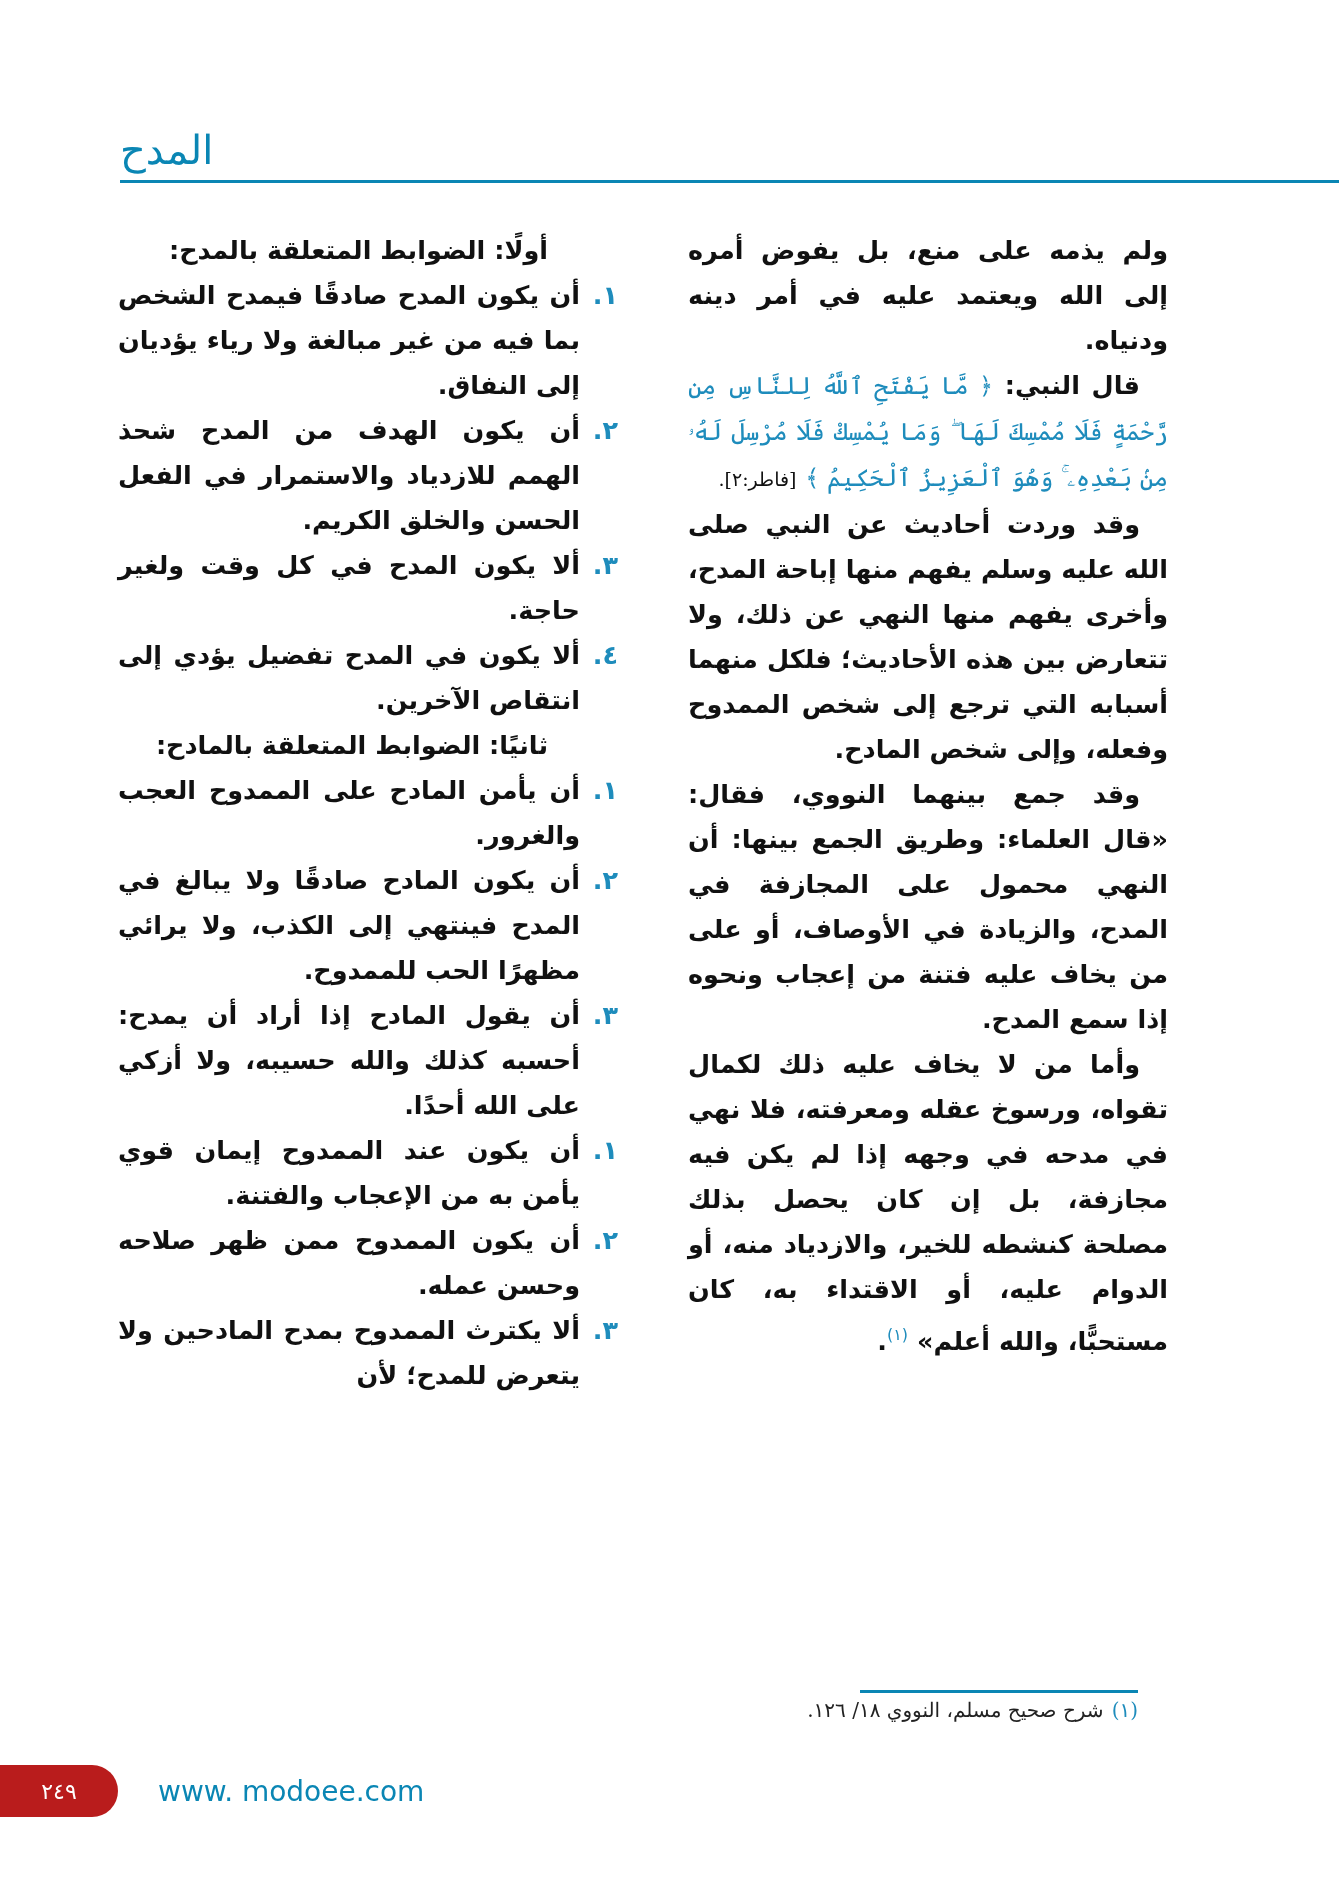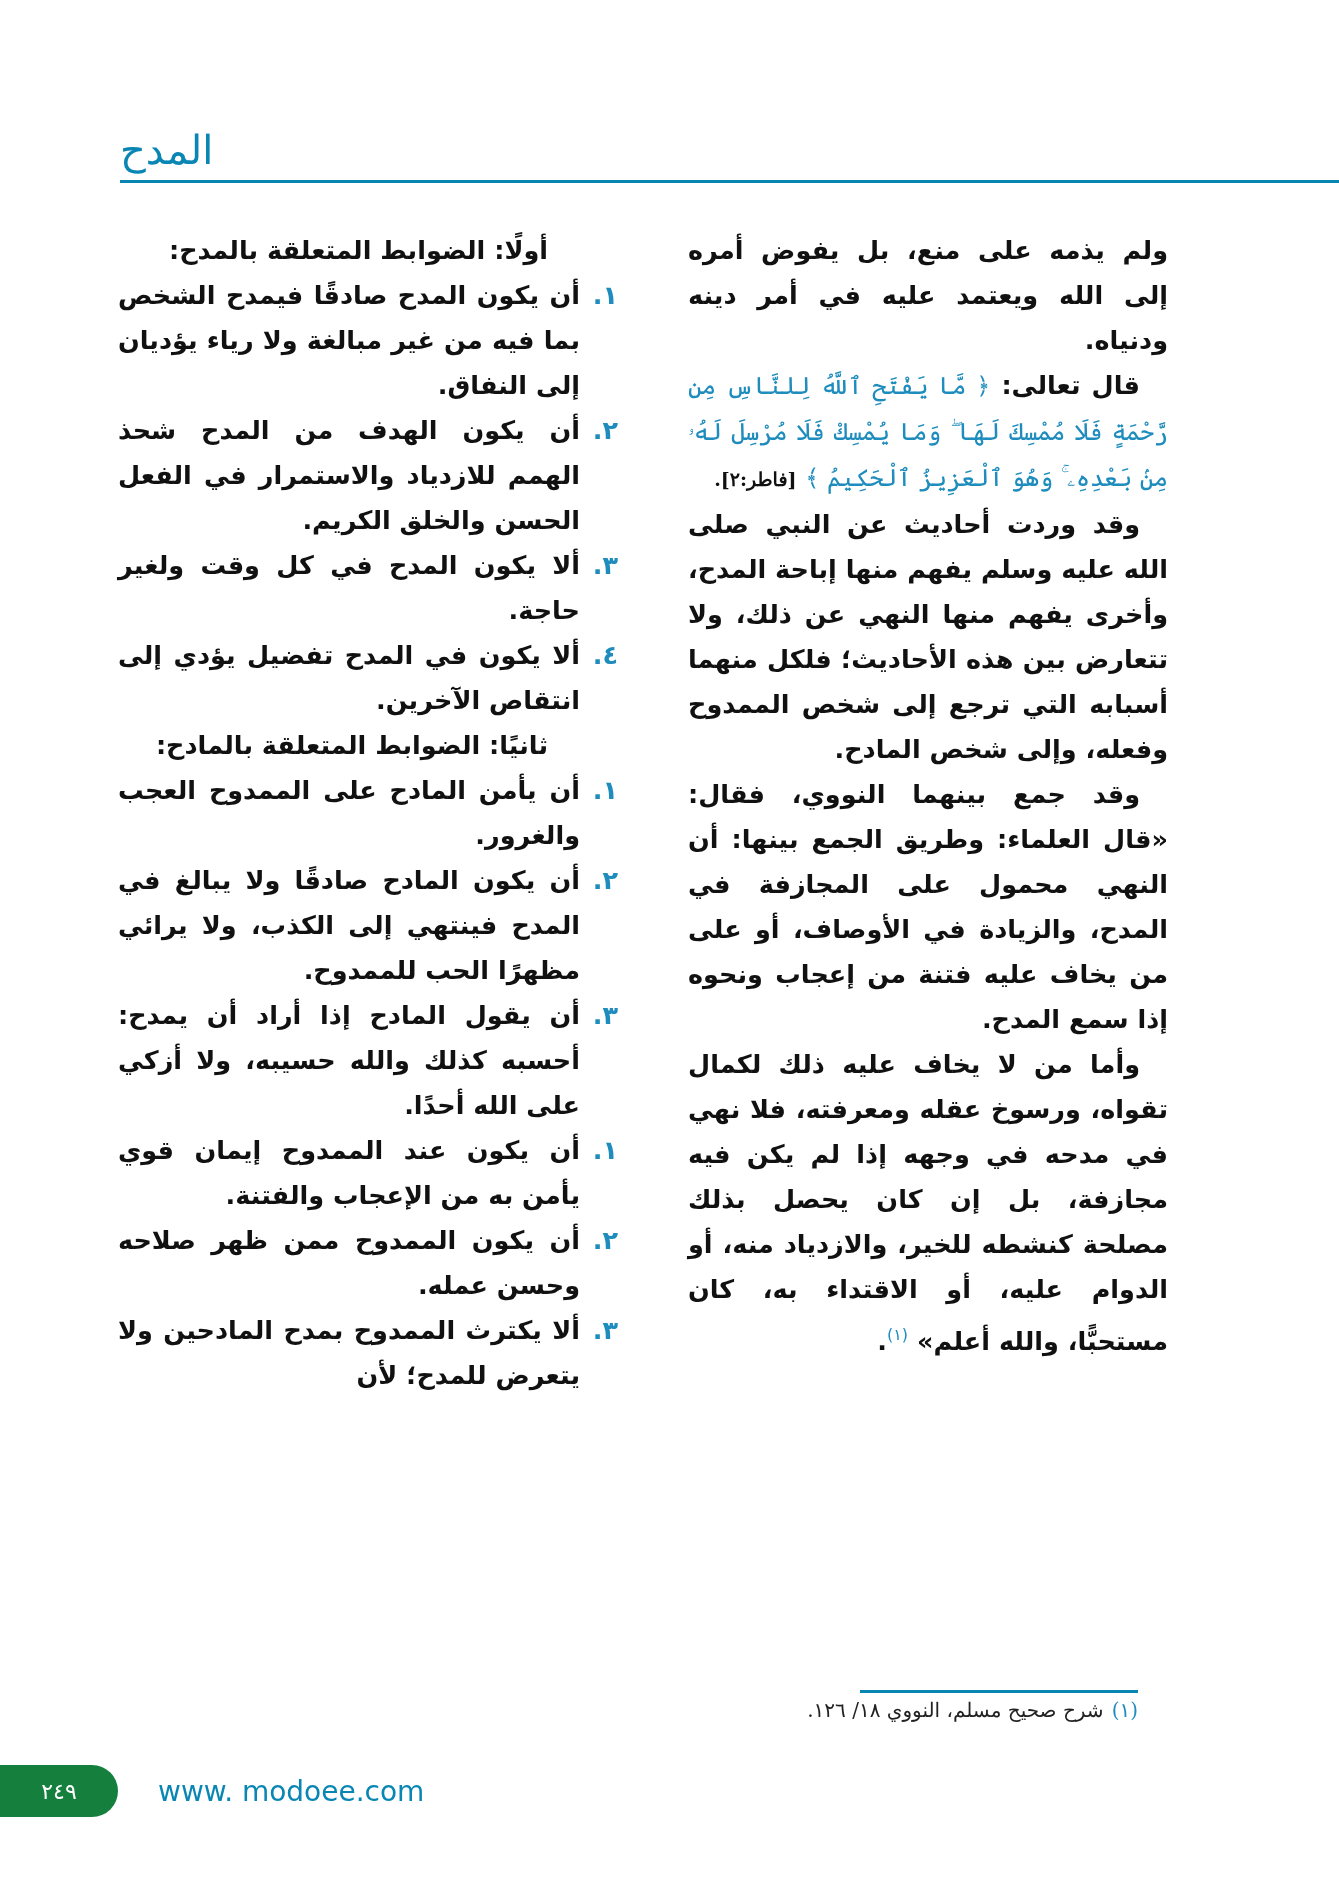--- a/index.html
+++ b/index.html
@@ -10,49 +10,49 @@
   .header-rule { position:absolute; left:120px; top:180px; width:1219px; height:3px; background:#0a86b4; }
 
   .col { position:absolute; direction:rtl; text-align:justify; font-weight:bold;
          font-size:25.5px; line-height:45px; }
   .col-right { left:688px; top:228px; width:480px; }
   .col-left  { left:118px; top:228px; width:500px; }
 
   .p { margin:0; }
   .indent { text-indent:28px; }
   .quran { color:#1e8cbc; font-weight:normal; font-family:"DejaVu Serif", serif; font-size:24px; }
-  .ref { font-weight:bold; font-family:"DejaVu Serif", serif; font-size:19px; }
+  .ref { font-weight:normal; font-family:"DejaVu Serif", serif; font-size:19px; }
   .sup { color:#1e8cbc; font-size:16px; vertical-align:super; font-weight:normal; }
 
   .heading { margin:0; padding-right:70px; }
   .item { margin:0; display:flex; flex-direction:row; }
   .item .num { color:#1e8cbc; width:38px; flex:0 0 38px; text-align:right; }
   .item .txt { flex:1; text-align:justify; }
 
   .footnote-rule { position:absolute; left:860px; top:1690px; width:278px; height:3px; background:#0a86b4; }
   .footnote { position:absolute; left:760px; top:1698px; width:378px; direction:rtl; font-size:20px;
               font-family:"DejaVu Serif", serif; color:#222; }
   .footnote .fn-num { color:#1e8cbc; margin-left:8px; }
 
-  .page-tab { position:absolute; left:0; top:1765px; width:118px; height:52px; background:#15803d;
+  .page-tab { position:absolute; left:0; top:1765px; width:118px; height:52px; background:#b91c1c;
               border-radius:0 26px 26px 0; color:#fff; font-size:22px; display:flex;
               align-items:center; justify-content:center; direction:rtl; }
   .site-url { position:absolute; left:158px; top:1775px; font-size:28px; color:#0a86b4;
               font-family:"DejaVu Sans", sans-serif; }
 </style>
 </head>
 <body>
 
 <div class="header-title">المدح</div>
 <div class="header-rule"></div>
 
 <div class="col col-right">
   <p class="p">ولم يذمه على منع، بل يفوض أمره إلى الله ويعتمد عليه في أمر دينه ودنياه.</p>
   <p class="p indent">
-    <span>قال تعالى: </span><span class="quran">﴿ مَّا يَفْتَحِ ٱللَّهُ لِلنَّاسِ مِن رَّحْمَةٍ فَلَا مُمْسِكَ لَهَا ۖ وَمَا يُمْسِكْ فَلَا مُرْسِلَ لَهُۥ مِنۢ بَعْدِهِۦ ۚ وَهُوَ ٱلْعَزِيزُ ٱلْحَكِيمُ ﴾</span>
+    <span>قال النبي: </span><span class="quran">﴿ مَّا يَفْتَحِ ٱللَّهُ لِلنَّاسِ مِن رَّحْمَةٍ فَلَا مُمْسِكَ لَهَا ۖ وَمَا يُمْسِكْ فَلَا مُرْسِلَ لَهُۥ مِنۢ بَعْدِهِۦ ۚ وَهُوَ ٱلْعَزِيزُ ٱلْحَكِيمُ ﴾</span>
     <span class="ref">[فاطر:٢].</span>
   </p>
   <p class="p indent">وقد وردت أحاديث عن النبي صلى الله عليه وسلم يفهم منها إباحة المدح، وأخرى يفهم منها النهي عن ذلك، ولا تتعارض بين هذه الأحاديث؛ فلكل منهما أسبابه التي ترجع إلى شخص الممدوح وفعله، وإلى شخص المادح.</p>
   <p class="p indent">وقد جمع بينهما النووي، فقال: «قال العلماء: وطريق الجمع بينها: أن النهي محمول على المجازفة في المدح، والزيادة في الأوصاف، أو على من يخاف عليه فتنة من إعجاب ونحوه إذا سمع المدح.</p>
   <p class="p indent">
     <span>وأما من لا يخاف عليه ذلك لكمال تقواه، ورسوخ عقله ومعرفته، فلا نهي في مدحه في وجهه إذا لم يكن فيه مجازفة، بل إن كان يحصل بذلك مصلحة كنشطه للخير، والازدياد منه، أو الدوام عليه، أو الاقتداء به، كان مستحبًّا، والله أعلم»</span>
     <span class="sup">(١)</span><span>.</span>
   </p>
 </div>
 

